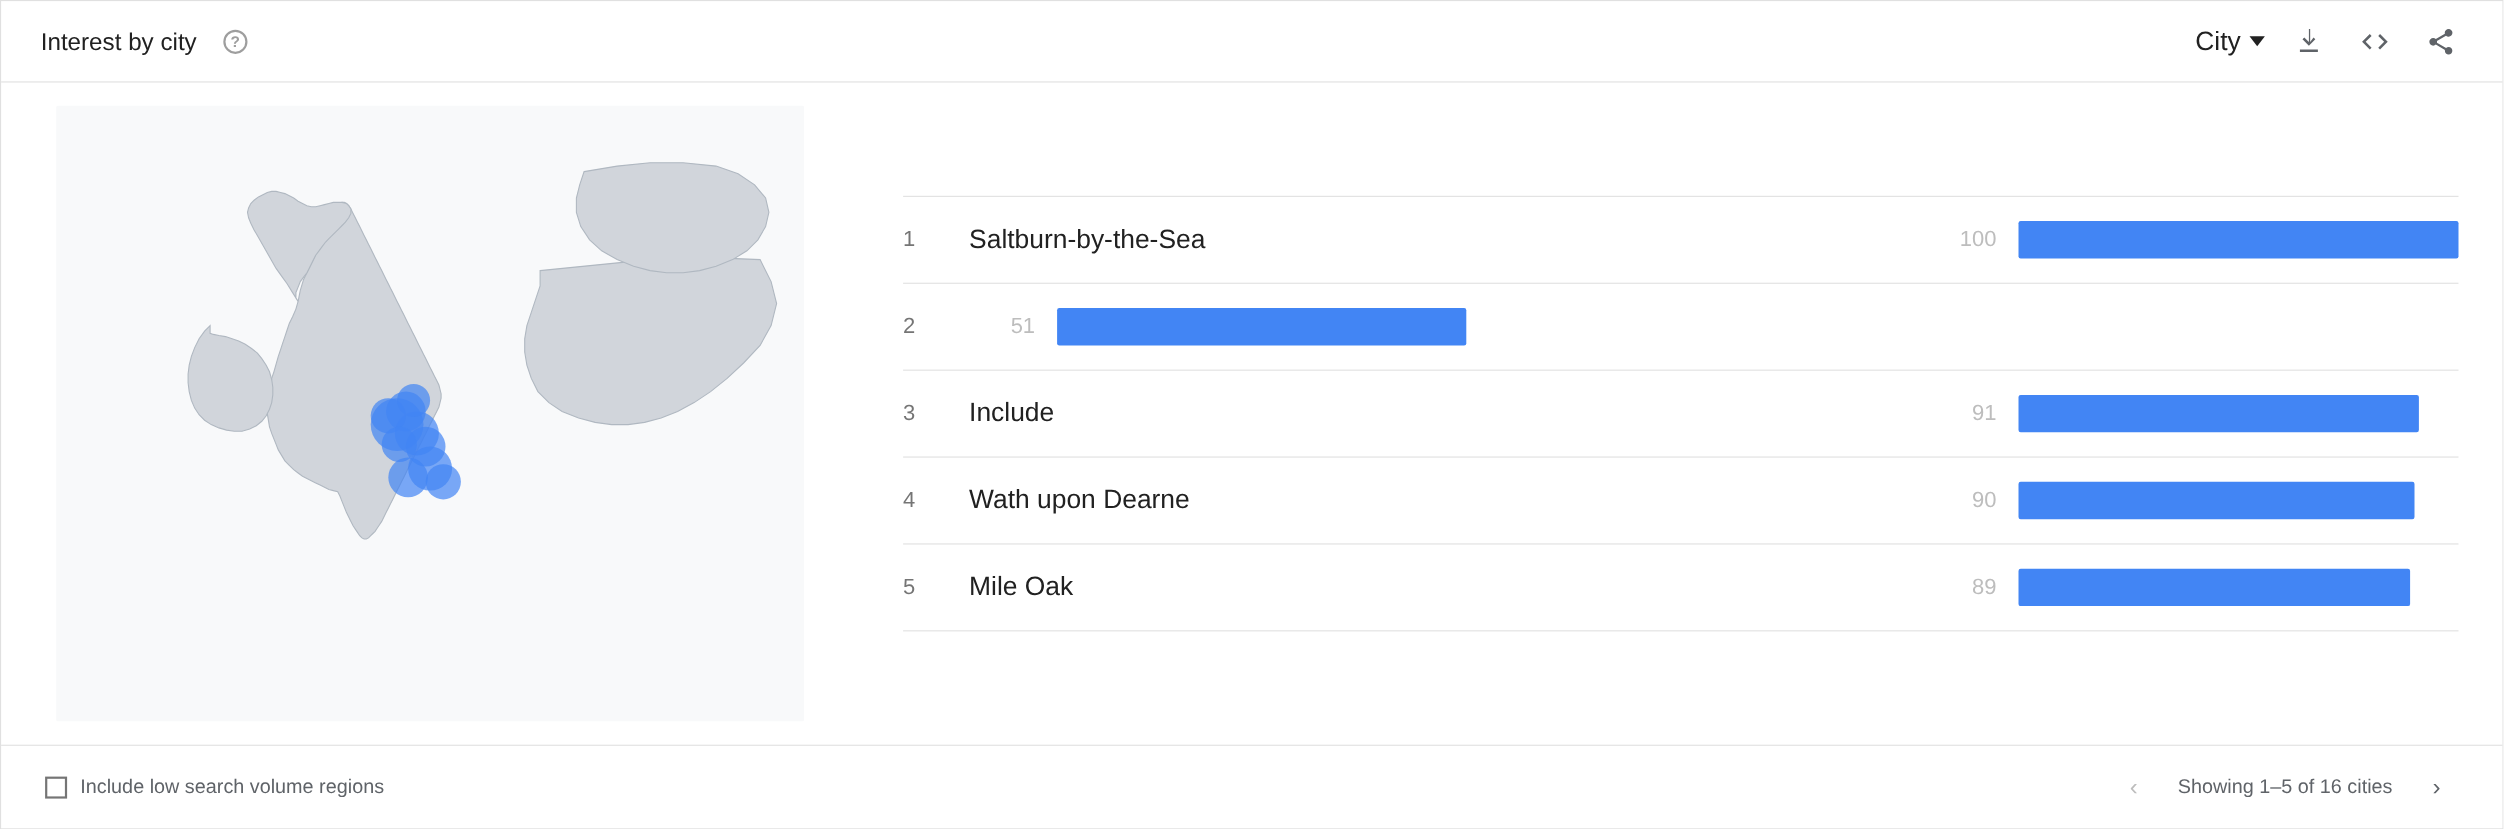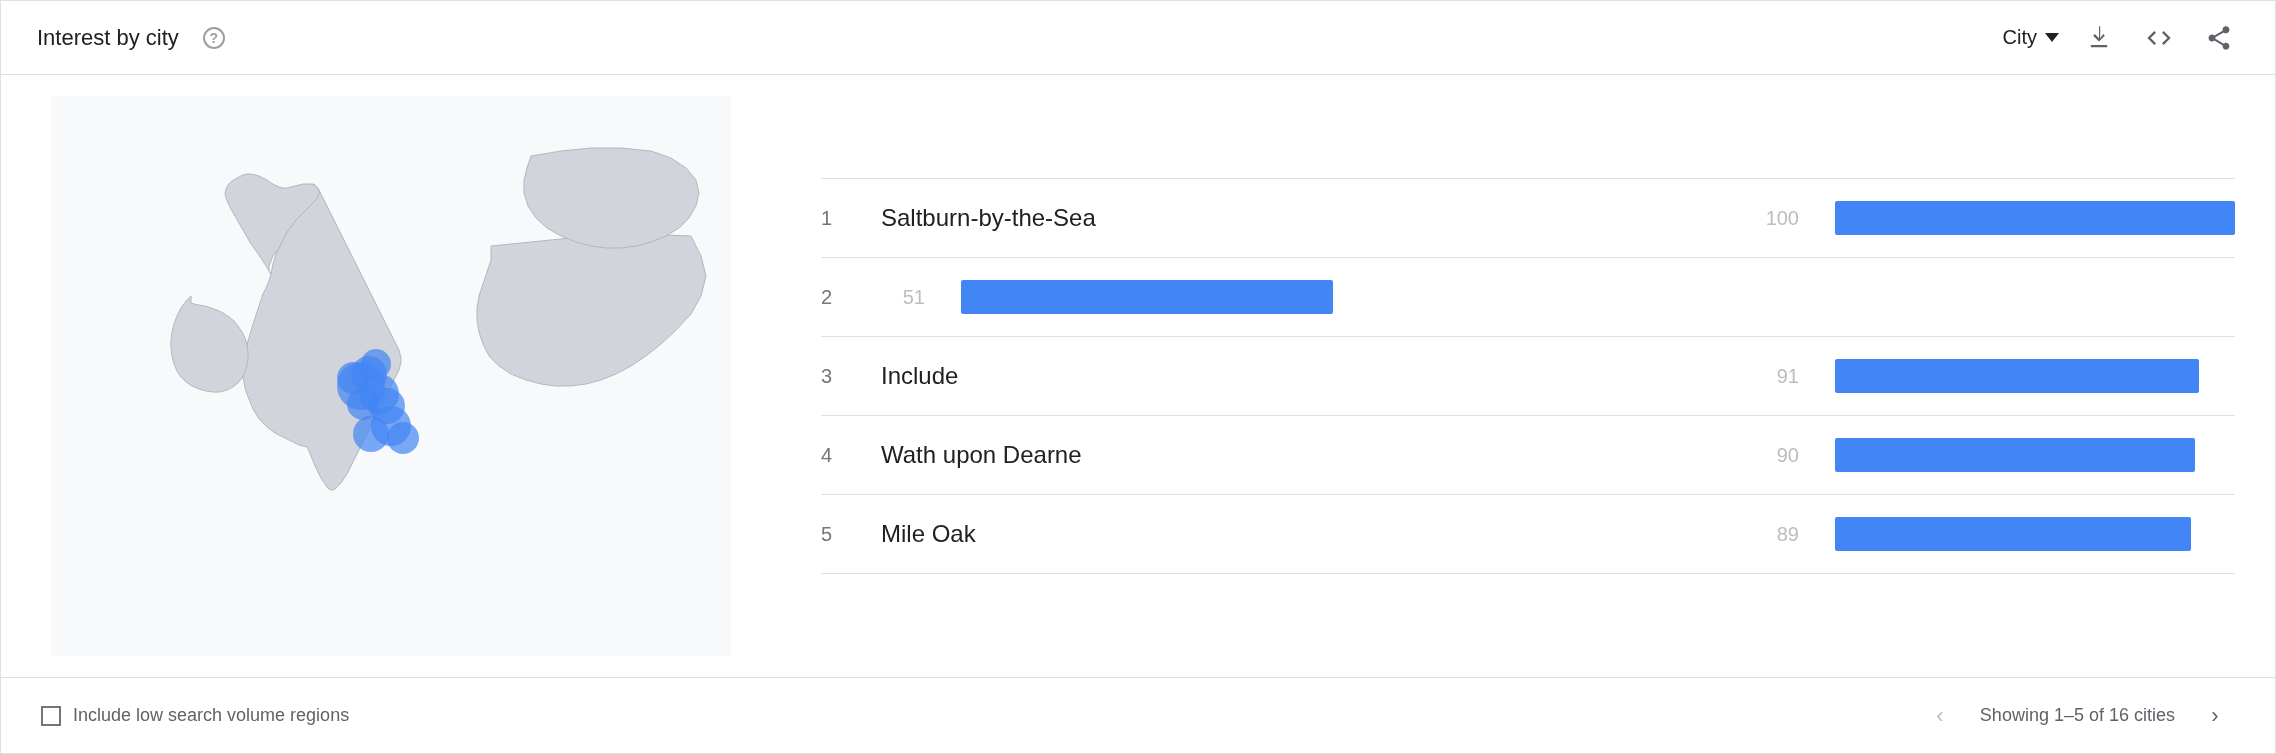--- a/index.html
+++ b/index.html
@@ -59,21 +59,21 @@
     .header-right {
       display: flex;
       align-items: center;
       gap: 20px;
     }
 
     .dropdown-selector {
       display: flex;
       align-items: center;
       gap: 8px;
-      font-size: 20px;
+      font-size: 24px;
       color: #212121;
       cursor: pointer;
     }
 
     .dropdown-arrow {
       width: 0;
       height: 0;
       border-left: 7px solid transparent;
       border-right: 7px solid transparent;
       border-top: 9px solid #212121;
@@ -152,21 +152,21 @@
       font-size: 24px;
       color: #212121;
     }
 
     .row-value {
       width: 80px;
       text-align: right;
       font-size: 20px;
       color: #bdbdbd;
       flex-shrink: 0;
-      padding-right: 36px;
+      padding-right: 20px;
     }
 
     .row-bar-container {
       width: 400px;
       height: 34px;
       flex-shrink: 0;
     }
 
     .row-bar {
       height: 34px;

